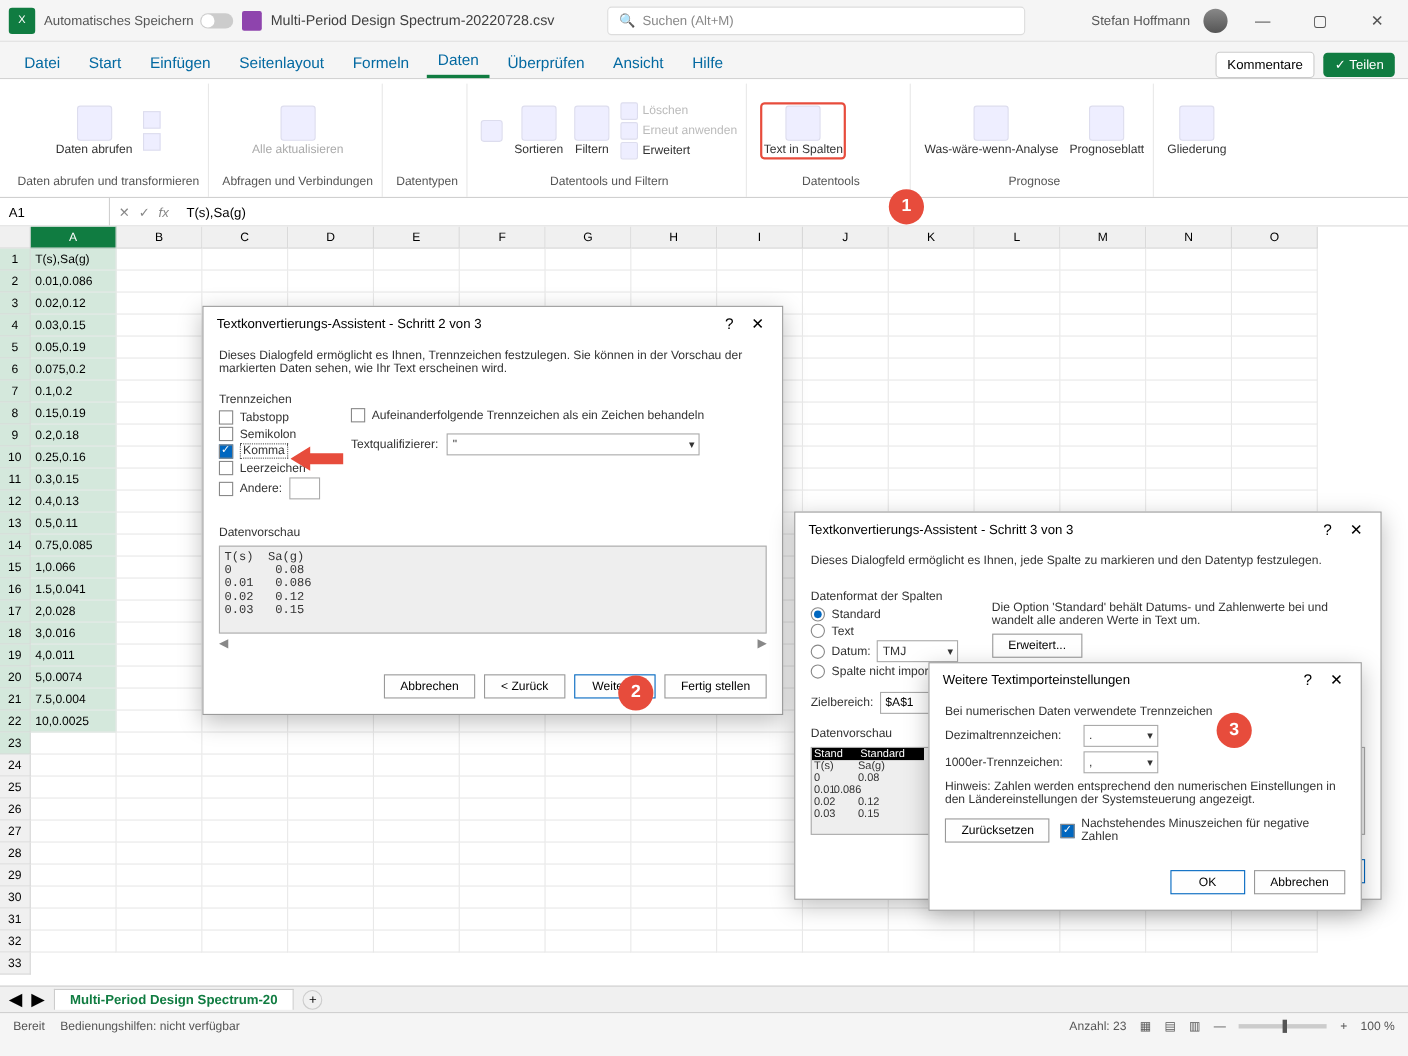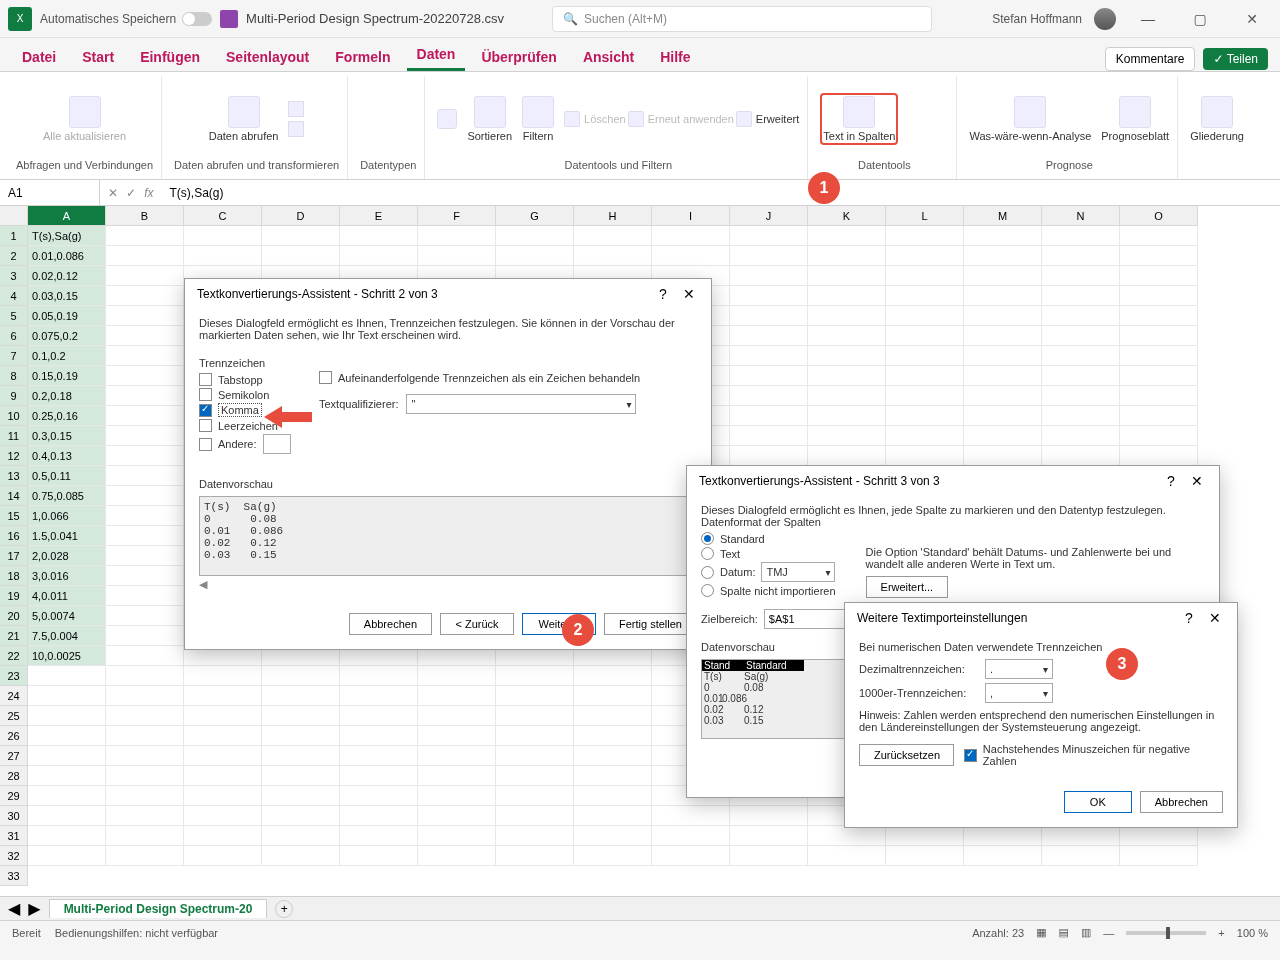--- a/index.html
+++ b/index.html
@@ -13,21 +13,21 @@
 .toggle::after { content: ''; width: 12px; height: 12px; background: #fff; border-radius: 50%; position: absolute; top: 1px; left: 1px; }
 .save-icon { width: 18px; height: 18px; background: #8e44ad; border-radius: 2px; }
 .filename { font-size: 13px; color: #404040; }
 .search-box { flex: 1; max-width: 380px; margin-left: 40px; background: #fff; border: 1px solid #ddd; border-radius: 4px; height: 26px; display: flex; align-items: center; padding: 0 10px; font-size: 12px; color: #888; gap: 6px; }
 .title-right { margin-left: auto; display: flex; align-items: center; gap: 12px; font-size: 12px; color: #555; }
 .avatar { width: 22px; height: 22px; border-radius: 50%; background: linear-gradient(#888, #555); }
 .win-ctrl { width: 40px; text-align: center; color: #555; font-size: 14px; }
 
 
 .tabs-row { height: 34px; display: flex; align-items: flex-end; padding: 0 12px; gap: 6px; border-bottom: 1px solid #d0d0d0; position: relative; }
-.tab { padding: 6px 10px; font-size: 14px; color: #be185d; cursor: pointer; font-weight: bold; }
+.tab { padding: 6px 10px; font-size: 14px; color: #0369a1; cursor: pointer; }
 .tab.active { border-bottom: 3px solid #107c41; }
 .tabs-right { margin-left: auto; display: flex; gap: 8px; align-items: center; }
 .btn-comments { background: #fff; border: 1px solid #ccc; padding: 4px 10px; border-radius: 4px; font-size: 12px; }
 .btn-share { background: #107c41; color: #fff; border: none; padding: 4px 10px; border-radius: 4px; font-size: 12px; }
 
 
 .ribbon { height: 108px; background: #fff; display: flex; border-bottom: 1px solid #d0d0d0; padding: 4px 8px 0; gap: 4px; position: relative; }
 .ribbon-group { display: flex; flex-direction: column; align-items: center; justify-content: flex-end; border-right: 1px solid #e8e8e8; padding: 2px 8px 2px; }
 .rg-body { display: flex; align-items: center; gap: 10px; flex: 1; }
 .rg-title { font-size: 11px; color: #555; height: 18px; }
@@ -134,57 +134,57 @@
   <div class="tab">Hilfe</div>
   <div class="tabs-right">
     <button class="btn-comments">Kommentare</button>
     <button class="btn-share">✓ <span>Teilen</span></button>
   </div>
 </div>
 
 <div class="ribbon">
   <div class="ribbon-group">
     <div class="rg-body">
+      <div class="rg-btn-v">
+          <div class="ic"></div>
+          <span>Daten abrufen</span>
+        </div>
+      <div style="display:flex;flex-direction:column;gap:4px;">
+        <div class="ic-s" style="width:16px;height:16px;background:#eef;border:1px solid #dde;"></div>
+        <div class="ic-s" style="width:16px;height:16px;background:#eef;border:1px solid #dde;"></div>
+      </div>
+    </div>
+    <div class="rg-title">Daten abrufen und transformieren</div>
+  </div>
+  <div class="ribbon-group">
+    <div class="rg-body">
       <div class="rg-btn-v" style="color:#aaa;">
           <div class="ic"></div>
           <span>Alle aktualisieren</span>
         </div>
     </div>
     <div class="rg-title">Abfragen und Verbindungen</div>
-  </div>
-  <div class="ribbon-group">
-    <div class="rg-body">
-      <div class="rg-btn-v">
-          <div class="ic"></div>
-          <span>Daten abrufen</span>
-        </div>
-      <div style="display:flex;flex-direction:column;gap:4px;">
-        <div class="ic-s" style="width:16px;height:16px;background:#eef;border:1px solid #dde;"></div>
-        <div class="ic-s" style="width:16px;height:16px;background:#eef;border:1px solid #dde;"></div>
-      </div>
-    </div>
-    <div class="rg-title">Daten abrufen und transformieren</div>
   </div>
   <div class="ribbon-group">
     <div class="rg-title">Datentypen</div>
   </div>
   <div class="ribbon-group">
     <div class="rg-body">
       <div class="rg-btn-v">
           <div class="ic" style="width:20px;height:20px;"></div>
         </div>
       <div class="rg-btn-v">
           <div class="ic"></div>
           <span>Sortieren</span>
         </div>
       <div class="rg-btn-v">
           <div class="ic"></div>
           <span>Filtern</span>
         </div>
-      <div style="display:flex;flex-direction:row;gap:2px;">
+      <div style="display:flex;flex-direction:column;gap:2px;">
         <div class="rg-btn-h" style="color:#bbb;">
             <div class="ic-s"></div>
             <span>Löschen</span>
           </div>
         <div class="rg-btn-h" style="color:#bbb;">
             <div class="ic-s"></div>
             <span>Erneut anwenden</span>
           </div>
         <div class="rg-btn-h">
             <div class="ic-s"></div>
@@ -937,29 +937,29 @@
     </div>
   </div>
   <div class="dlg-footer">
     <button class="dlg-btn">Abbrechen</button>
     <button class="dlg-btn">&lt; Zurück</button>
     <button class="dlg-btn acc">Weiter &gt;</button>
     <button class="dlg-btn">Fertig stellen</button>
   </div>
 </div>
 
-<div class="dialog" style="top:465px;left:686px;width:534px;">
+<div class="dialog" style="top:465px;left:722px;width:534px;">
   <div class="dlg-title">
     <span>Textkonvertierungs-Assistent - Schritt 3 von 3</span>
     <div class="spacer"></div>
     <span class="dlg-closex">?</span>
     <span class="dlg-closex">✕</span>
   </div>
   <div class="dlg-body">
-    <div style="margin-bottom:0;">Dieses Dialogfeld ermöglicht es Ihnen, jede Spalte zu markieren und den Datentyp festzulegen.</div>
+    <div style="margin-bottom:20px;">Dieses Dialogfeld ermöglicht es Ihnen, jede Spalte zu markieren und den Datentyp festzulegen.</div>
     <div style="display:flex;gap:30px;">
       <div>
         <div class="gb-title">Datenformat der Spalten</div>
         <div class="chk-row">
             <div class="radio on"></div>
             <span>Standard</span>
           </div>
         <div class="chk-row">
             <div class="radio"></div>
             <span>Text</span>
@@ -971,21 +971,21 @@
               <span>TMJ</span>
               <span class="arr">▾</span>
             </div>
         </div>
         <div class="chk-row">
             <div class="radio"></div>
             <span>Spalte nicht importieren</span>
           </div>
       </div>
       <div style="flex:1;">
-        <div style="margin-top:30px;">Die Option 'Standard' behält Datums- und Zahlenwerte bei und wandelt alle anderen Werte in Text um.</div>
+        <div style="margin-top:10px;">Die Option 'Standard' behält Datums- und Zahlenwerte bei und wandelt alle anderen Werte in Text um.</div>
         <button class="dlg-btn" style="margin-top:6px;">Erweitert...</button>
       </div>
     </div>
     <div style="display:flex;align-items:center;gap:6px;margin-top:10px;">
       <span>Zielbereich:</span>
       <input class="txt-in" style="width: 410px;" value="$A$1">
       <span>↗</span>
     </div>
     <div class="gb-title" style="margin-top:12px;">Datenvorschau</div>
     <div class="preview" style="padding:0;">

